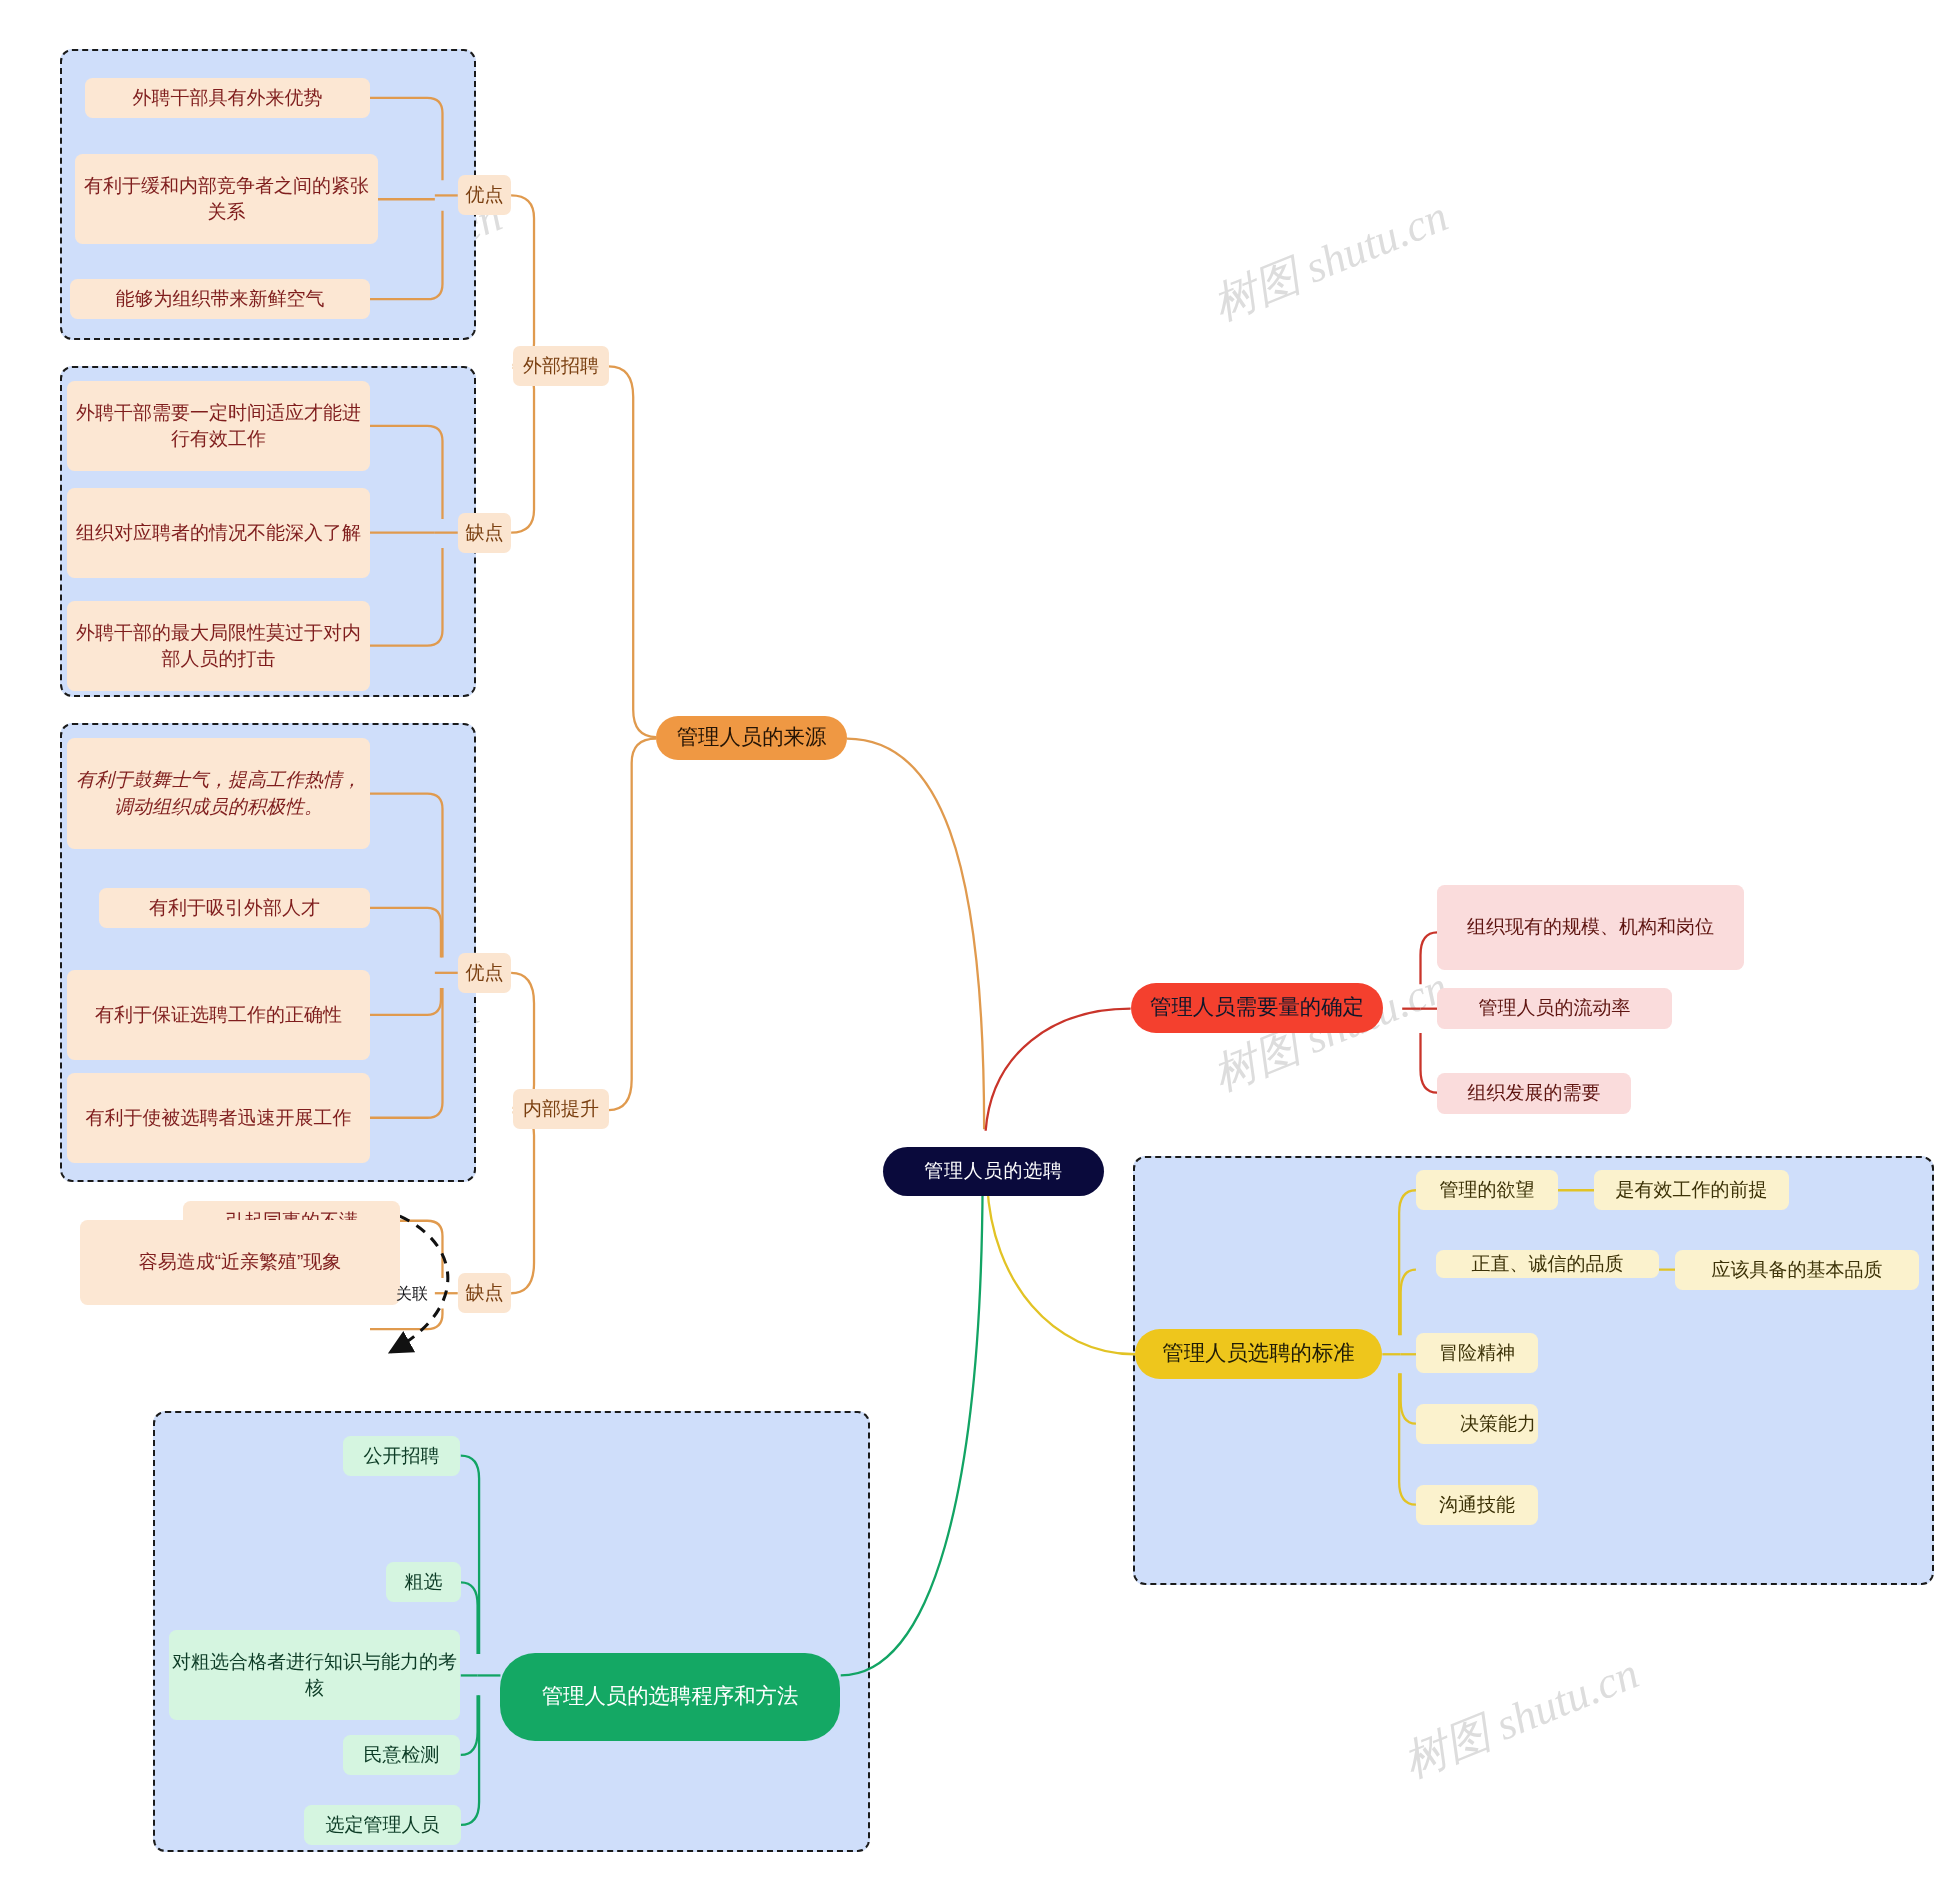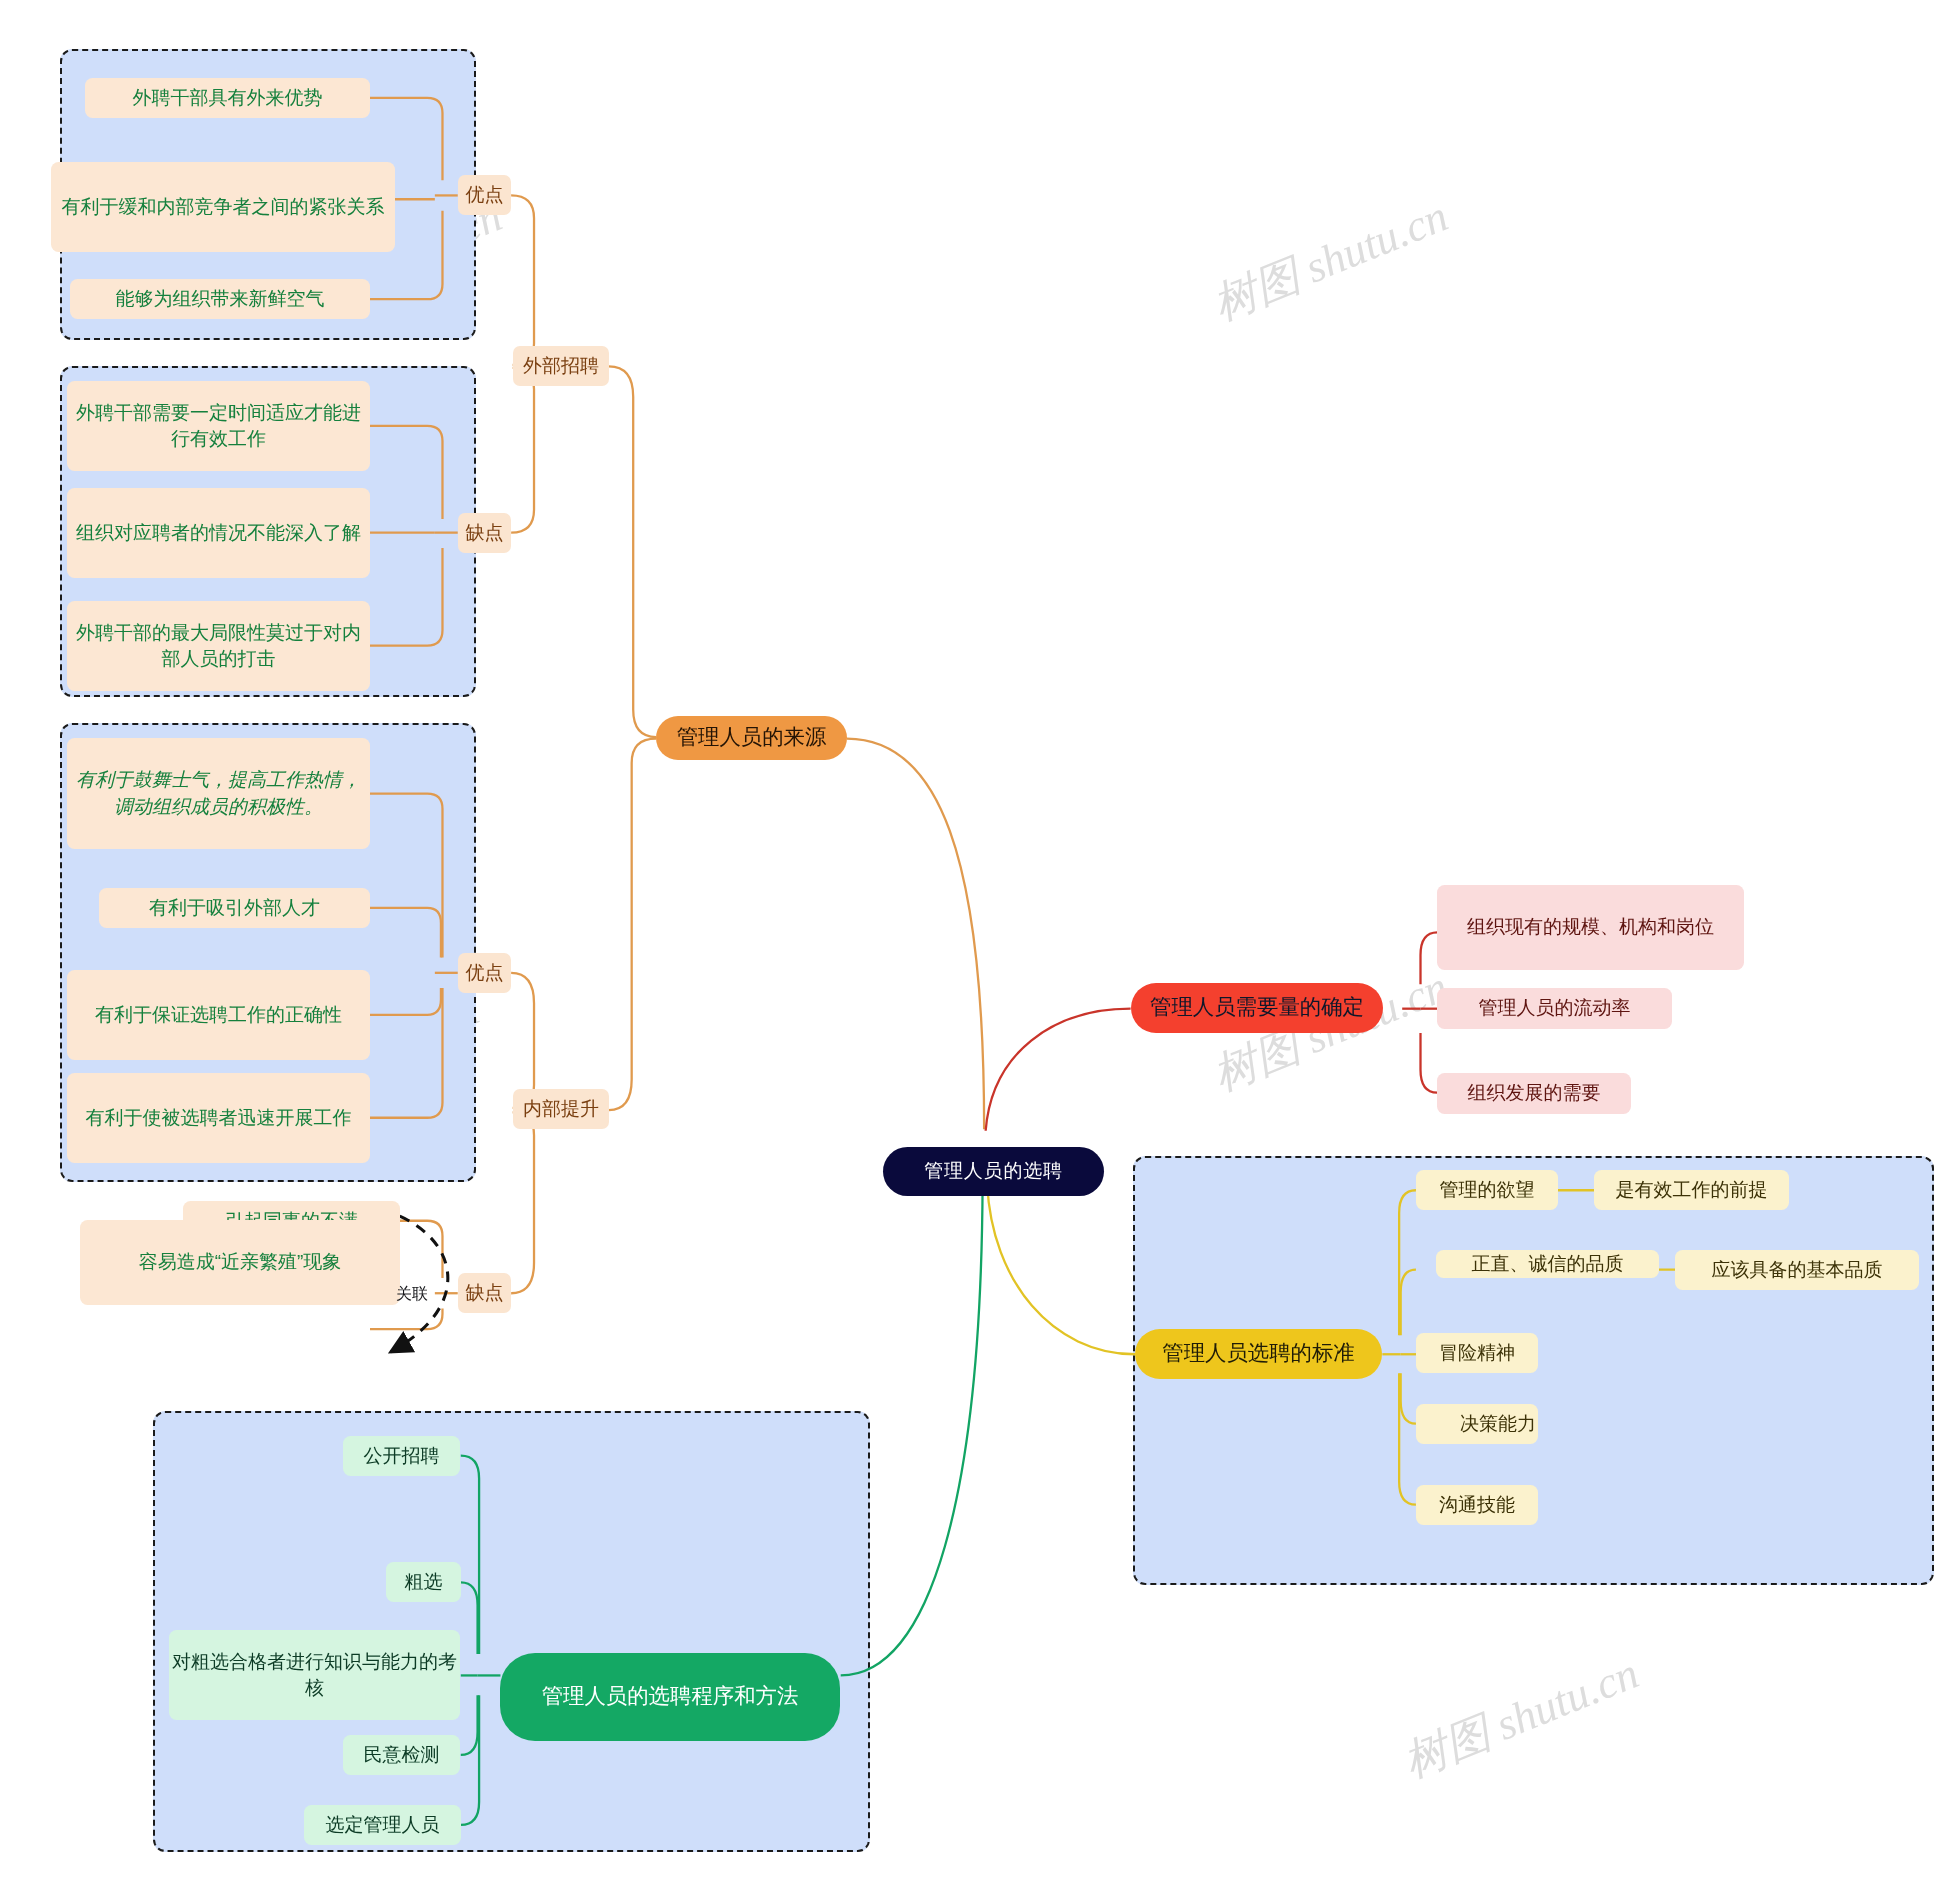--- a/index.html
+++ b/index.html
@@ -41,21 +41,21 @@
     position: absolute;
     box-sizing: border-box;
     background: #cfdefa;
     border: 2.3px dashed #1a1a1a;
     border-radius: 12.2px;
     z-index: 1;
   }
   
   .leaf-orange {
     background: #fce7d3;
-    color: #15803d;
+    color: #7f1d1d;
     border-radius: 7.6px;
     font-size: 19px;
   }
   .label-orange {
     background: #fbe5d0;
     color: #7a3f10;
     border-radius: 6.9px;
     font-size: 19px;
   }
   
@@ -264,21 +264,21 @@
         <path d="M626,2196 L656,2196"></path>
       </g>
 
       <g stroke="#12a464">
         <path d="M1102,2196 C1220,2196 1286,1960 1288,1552"></path>
       </g>
     </g>
   </svg>
 
   <div class="node leaf-orange" style="left:85px; top:78px; width:285px; height:40px;">外聘干部具有外来优势</div>
-  <div class="node leaf-orange" style="left:51px; top:154px; width:344px; height:90px;margin-top:8px;">有利于缓和内部竞争者之间的紧张关系</div>
+  <div class="node leaf-orange" style="left:75px; top:154px; width:303px; height:90px;">有利于缓和内部竞争者之间的紧张关系</div>
   <div class="node leaf-orange" style="left:70px; top:279px; width:300px; height:40px;">能够为组织带来新鲜空气</div>
   <div class="node label-orange" style="left:458px; top:175px; width:53px; height:40px;">优点</div>
 
   <div class="node leaf-orange" style="left:67px; top:381px; width:303px; height:90px;">外聘干部需要一定时间适应才能进行有效工作</div>
   <div class="node leaf-orange" style="left:67px; top:488px; width:303px; height:90px;">组织对应聘者的情况不能深入了解</div>
   <div class="node leaf-orange" style="left:67px; top:601px; width:303px; height:90px;">外聘干部的最大局限性莫过于对内部人员的打击</div>
   <div class="node label-orange" style="left:458px; top:513px; width:53px; height:40px;">缺点</div>
 
   <div class="node label-orange" style="left:513px; top:346px; width:96px; height:40px;">外部招聘</div>
 

